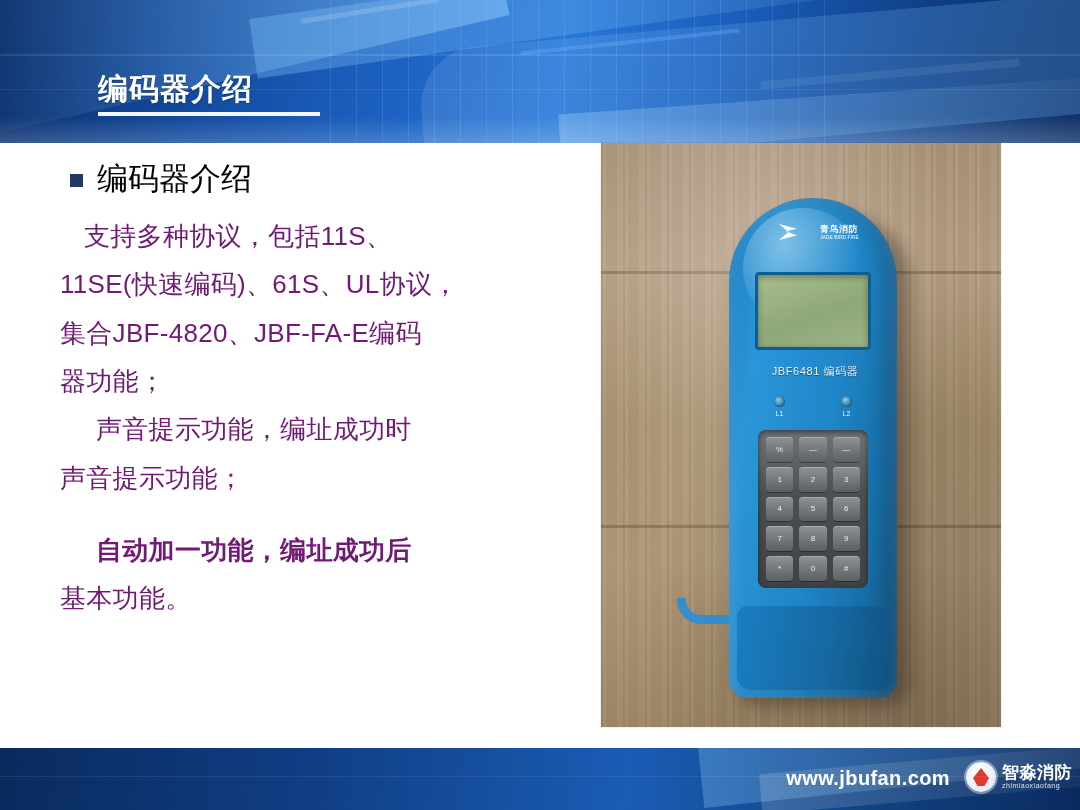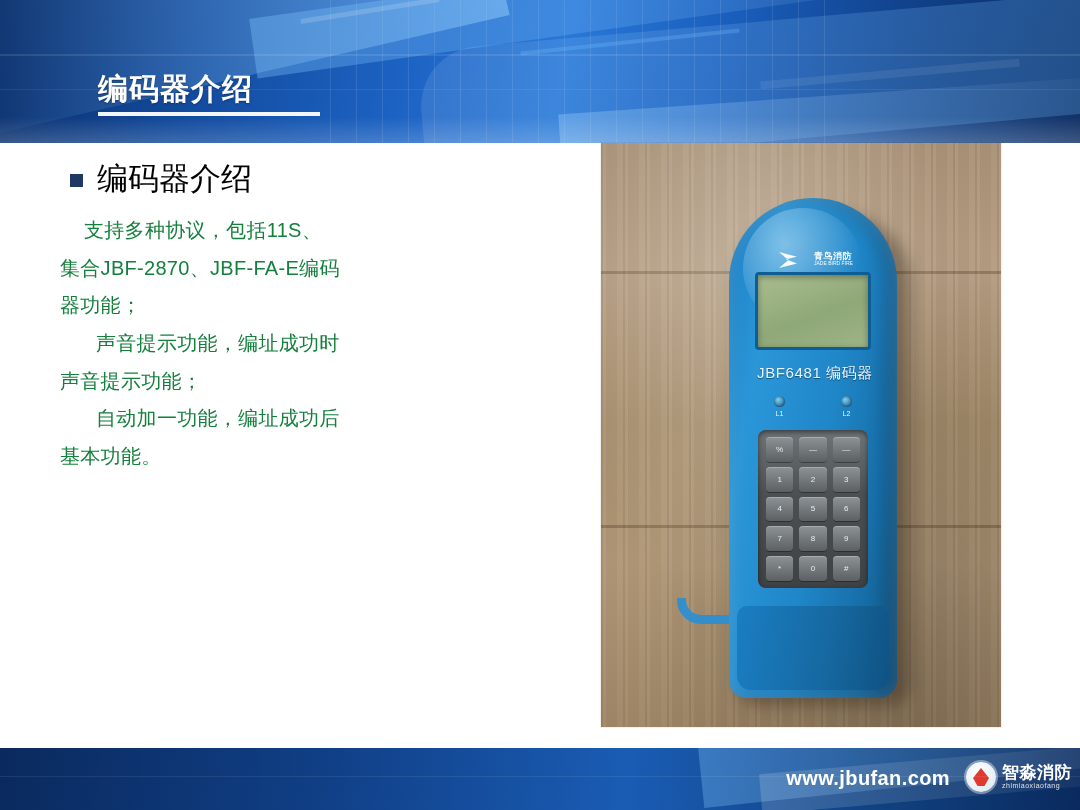--- a/index.html
+++ b/index.html
@@ -94,28 +94,28 @@
   .bullet-square {
     width: 13px; height: 13px;
     background: #1f3864;
     flex: 0 0 auto;
     margin-top: 4px;
   }
   .bullet-heading {
     font-size: 31px; color: #000000; line-height: 1.2;
   }
   .para {
-    font-size: 20px; color: #15803d;
+    font-size: 26px; color: #701a75;
     line-height: 1.78;
     text-indent: 24px;
     margin-bottom: 2px;
     letter-spacing: 0.3px;
   }
   .para.p2 { margin-top: 0; }
-  .para.p3 { margin-top: 2px; }
+  .para.p3 { margin-top: 26px; font-weight: bold; }
 
   
   .photo {
     position:absolute; left: 601px; top: 143px;
     width: 400px; height: 584px;
     background: linear-gradient(180deg, #a99277 0%, #b59e83 22%, #a8906f 48%, #b09878 72%, #9f8767 100%);
     overflow:hidden;
     box-shadow: 0 0 0 1px rgba(0,0,0,0.06);
   }
   .wood-grain {
@@ -151,23 +151,23 @@
     background: linear-gradient(100deg, #1b7fc4 0%, #2a96d8 22%, #1f86c8 55%, #176ea8 80%, #115787 100%);
     border-radius: 84px 84px 18px 18px;
     box-shadow: inset 0 0 18px rgba(255,255,255,0.18), inset -10px 0 20px rgba(0,0,0,0.25);
   }
   .dev-top-hilite {
     position:absolute; left: 14px; top: 10px; width: 120px; height: 120px;
     background: radial-gradient(ellipse at 35% 30%, rgba(255,255,255,0.40), rgba(255,255,255,0) 70%);
     border-radius: 60px;
   }
   .dev-logo {
-    position:absolute; left: 50px; top: 54px;
+    position:absolute; left: 50px; top: 18px;
     width: 80px; height: 24px;
-    display:flex; align-items:flex-start; gap:17px;
+    display:flex; align-items:flex-end; gap:23px;
   }
   .logo-mark {
     width: 18px; height: 16px;
     background: #ffffff;
     clip-path: polygon(0 0, 100% 30%, 38% 46%, 100% 72%, 0 100%, 52% 50%);
     opacity: 0.95;
   }
   .logo-text {
     font-size: 9px; color:#ffffff; font-weight:bold; line-height:1.05;
     letter-spacing: 0.5px; opacity: 0.95;
@@ -178,21 +178,21 @@
     position:absolute; left: 26px; top: 74px;
     width: 116px; height: 78px;
     background: linear-gradient(160deg, #a9bd8f, #8fa877 55%, #9db487);
     border: 3px solid #0f5d92;
     border-radius: 4px;
     box-shadow: inset 0 2px 6px rgba(0,0,0,0.35);
   }
   .dev-model {
     position:absolute; left: 0; top: 166px; width: 172px;
     text-align:center;
-    font-size: 15px; color: #eaf6ff; letter-spacing: 0.6px;
+    font-size: 11px; color: #eaf6ff; letter-spacing: 0.6px;
     text-shadow: 0 1px 1px rgba(0,0,0,0.45);
   }
   .leds { position:absolute; left: 0; top: 198px; width: 168px; display:flex; justify-content:center; gap: 56px; }
   .led-group { display:flex; flex-direction:column; align-items:center; gap:3px; }
   .led-dot { width: 11px; height: 11px; border-radius: 50%; background: radial-gradient(circle at 35% 30%, #7fd6ff, #0d4f7e); box-shadow: inset 0 0 3px rgba(0,0,0,0.5); }
   .led-label { font-size: 7px; color:#eaf6ff; }
 
   .keypad {
     position:absolute; left: 29px; top: 232px;
     width: 110px; height: 158px;
@@ -294,21 +294,22 @@
     <div class="title-underline"></div>
   </div>
 
   <div class="body-col">
     <div class="bullet-row">
       <div class="bullet-square"></div>
       <div class="bullet-heading">编码器介绍</div>
     </div>
 
     <div class="para p1">支持多种协议，包括11S、</div>
-    <div class="para" style="text-indent:0">集合JBF-2870、JBF-FA-E编码</div>
+    <div class="para" style="text-indent:0">11SE(快速编码)、61S、UL协议，</div>
+    <div class="para" style="text-indent:0">集合JBF-4820、JBF-FA-E编码</div>
     <div class="para" style="text-indent:0">器功能；</div>
 
     <div class="para p2" style="text-indent:36px">声音提示功能，编址成功时</div>
     <div class="para" style="text-indent:0">声音提示功能；</div>
 
     <div class="para p3" style="text-indent:36px">自动加一功能，编址成功后</div>
     <div class="para" style="text-indent:0">基本功能。</div>
   </div>
 
   <div class="photo">

